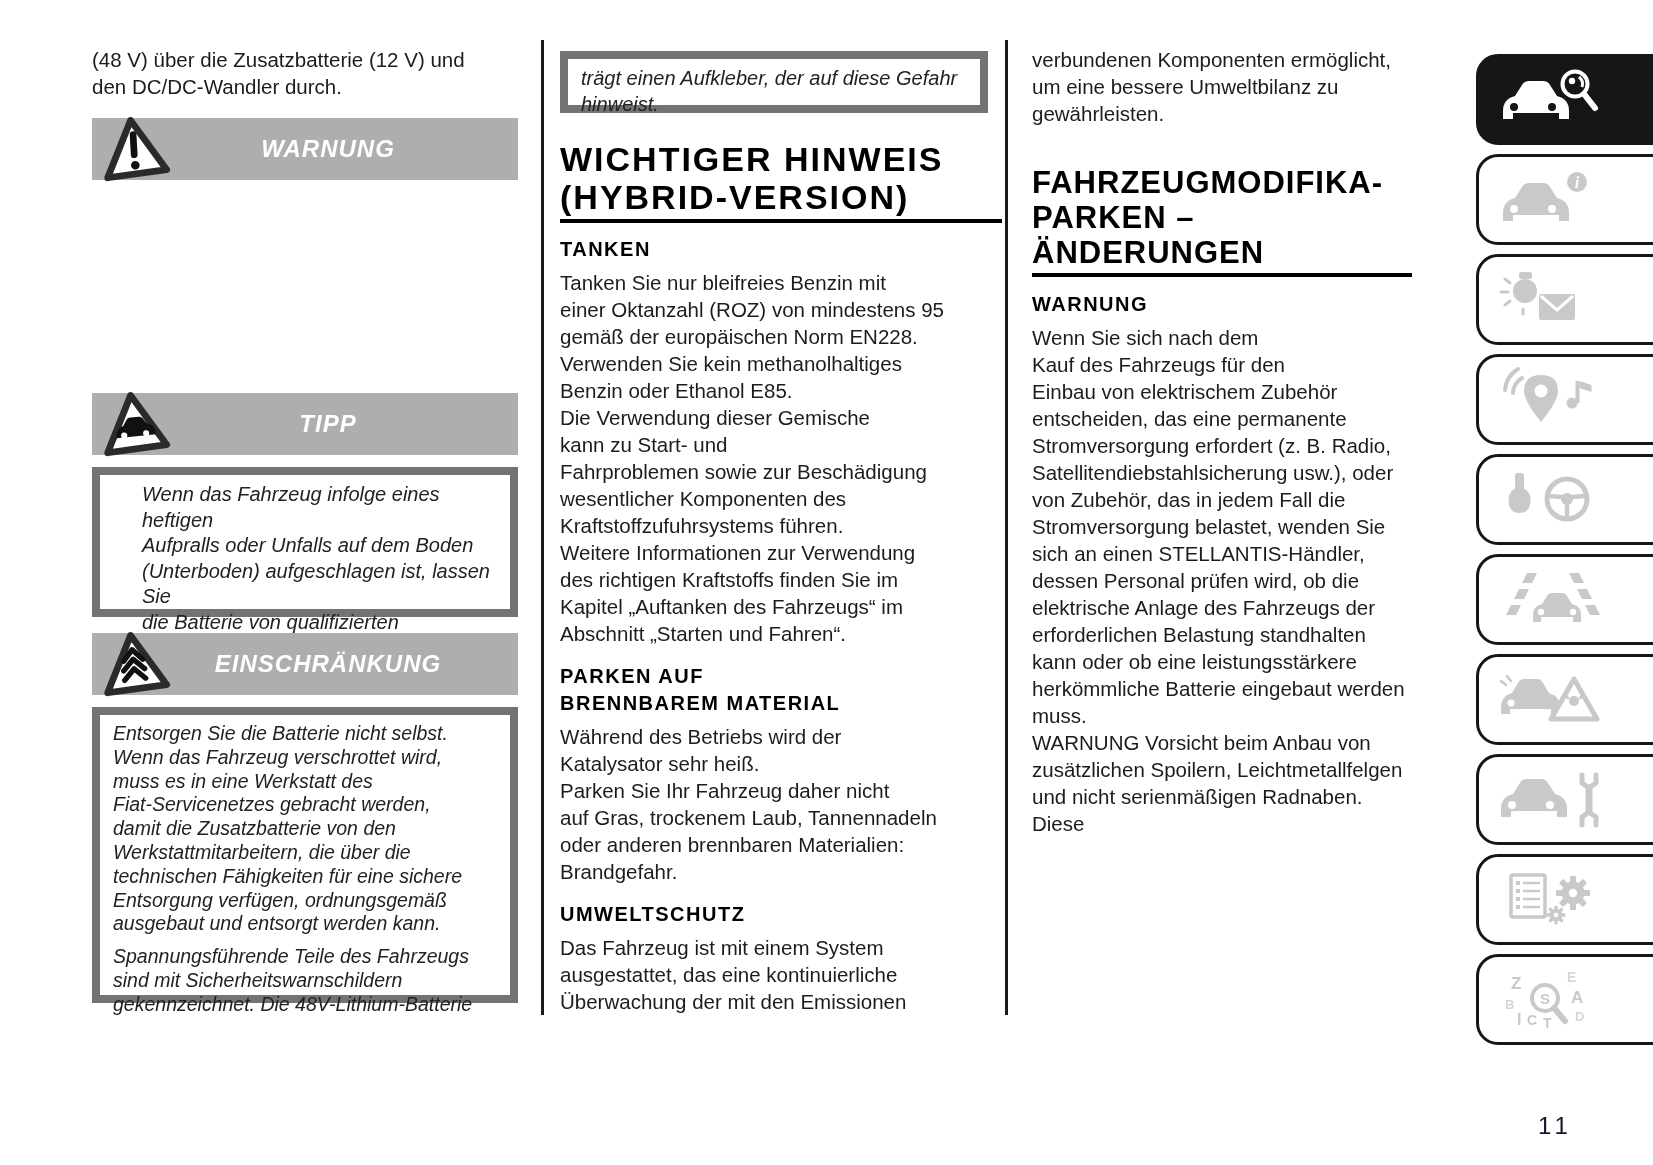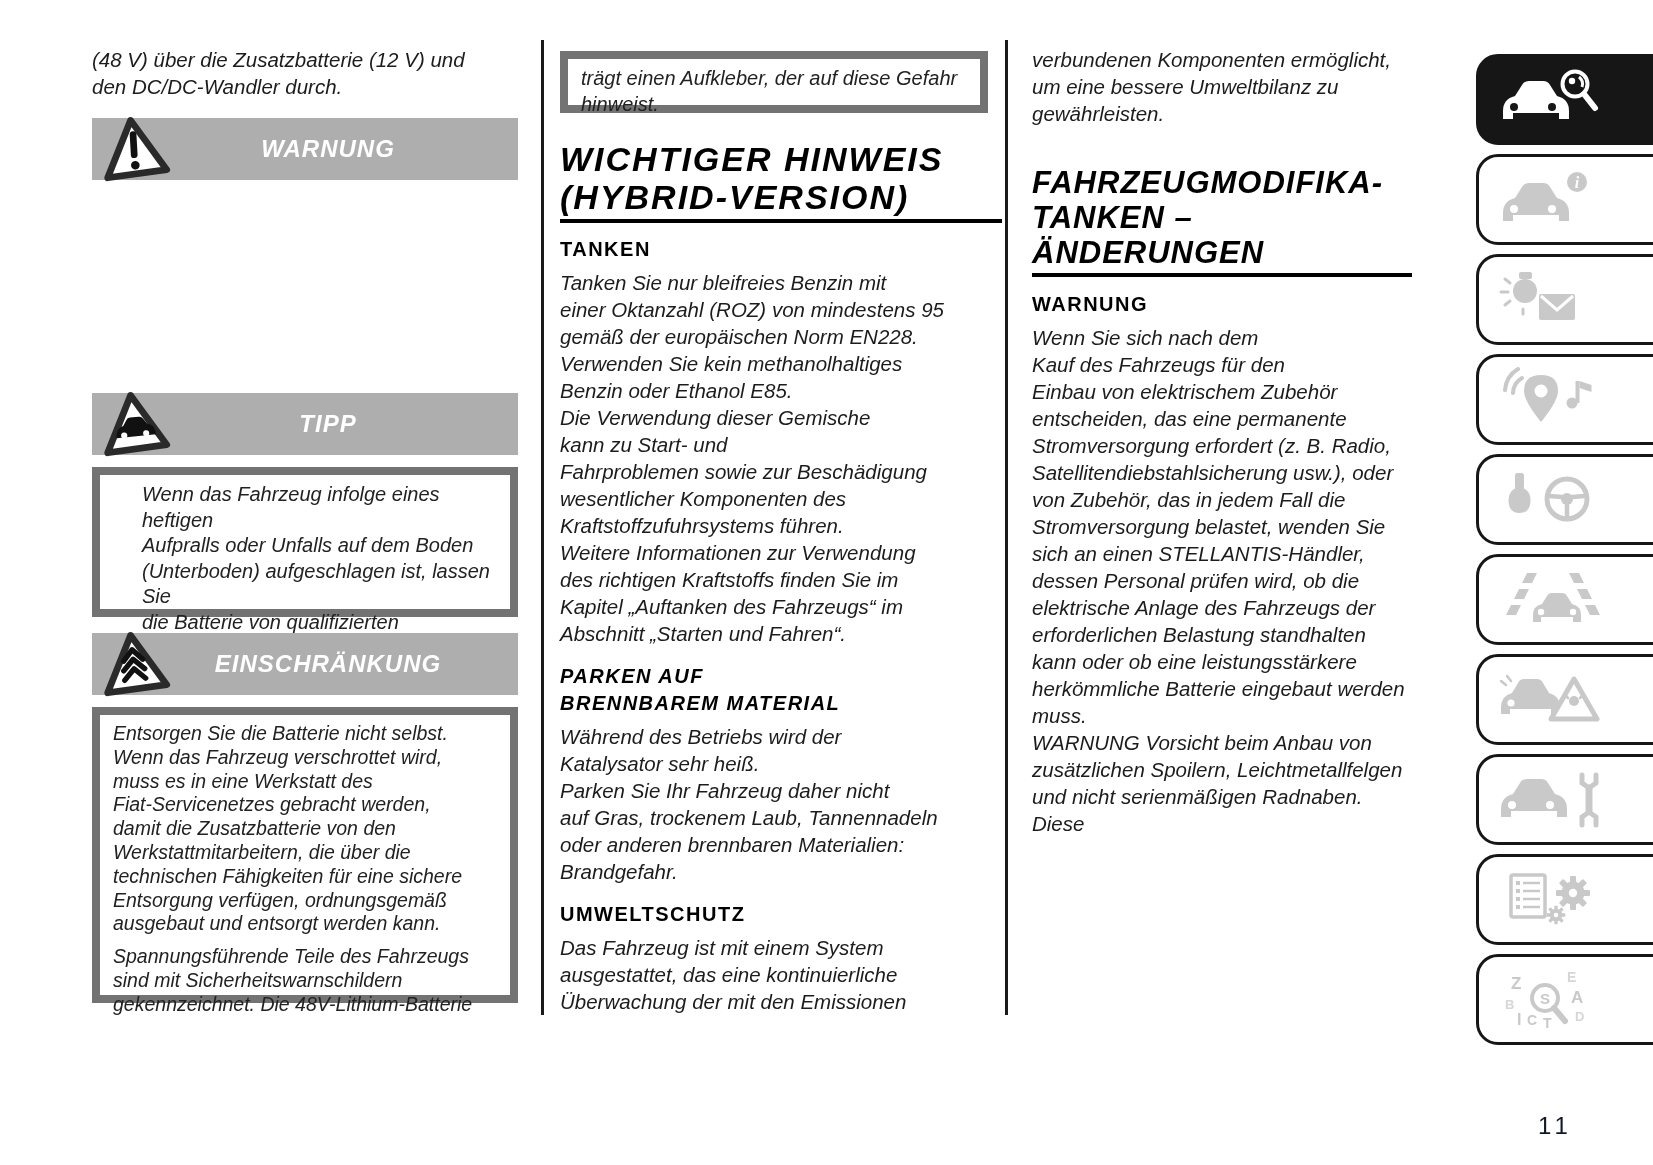--- a/index.html
+++ b/index.html
@@ -1,18 +1,18 @@
 <!DOCTYPE html>
 <html><head>
 <meta charset="utf-8">
 <style>
   html,body{margin:0;padding:0;background:#fff;}
   #page{position:relative;width:1653px;height:1165px;background:#fff;overflow:hidden;
         font-family:"Liberation Sans","DejaVu Sans",sans-serif;color:#1c1c1c;}
-  .pre{white-space:pre-line;font-style:italic;}
+  .pre{white-space:pre-line;}
   .body-text{font-size:20.5px;line-height:27px;color:#1c1c1c;}
   .abs{position:absolute;}
   
   .gbar{position:absolute;left:92px;width:426px;height:62px;background:#aeaeae;}
   .gbar .blabel{display:block;text-align:center;line-height:62px;color:#fff;
         font-style:italic;font-weight:bold;font-size:24px;letter-spacing:1px;padding-left:46px;}
   .tri{position:absolute;left:6px;top:-4px;transform:rotate(-6deg);}
   
   .ibox{position:absolute;left:92px;width:426px;border:8px solid #737373;box-sizing:border-box;
         font-style:italic;font-size:20px;line-height:25.5px;padding:7px 12px 0 13px;color:#222;}
@@ -127,21 +127,21 @@
     <div class="body-text pre" style="margin-top:6px;">Das Fahrzeug ist mit einem System
 ausgestattet, das eine kontinuierliche
 Überwachung der mit den Emissionen</div>
   </div>
 
   <div class="abs" style="left:1032px;top:46px;width:380px;">
     <div class="body-text pre">verbundenen Komponenten ermöglicht,
 um eine bessere Umweltbilanz zu
 gewährleisten.</div>
     <div class="h1 narrow pre" style="margin-top:38px;">FAHRZEUGMODIFIKA-
-TANKEN –
+PARKEN –
 ÄNDERUNGEN</div>
     <div class="h2" style="margin-top:14px;">WARNUNG</div>
     <div class="body-text pre" style="margin-top:6px;">Wenn Sie sich nach dem
 Kauf des Fahrzeugs für den
 Einbau von elektrischem Zubehör
 entscheiden, das eine permanente
 Stromversorgung erfordert (z. B. Radio,
 Satellitendiebstahlsicherung usw.), oder
 von Zubehör, das in jedem Fall die
 Stromversorgung belastet, wenden Sie

